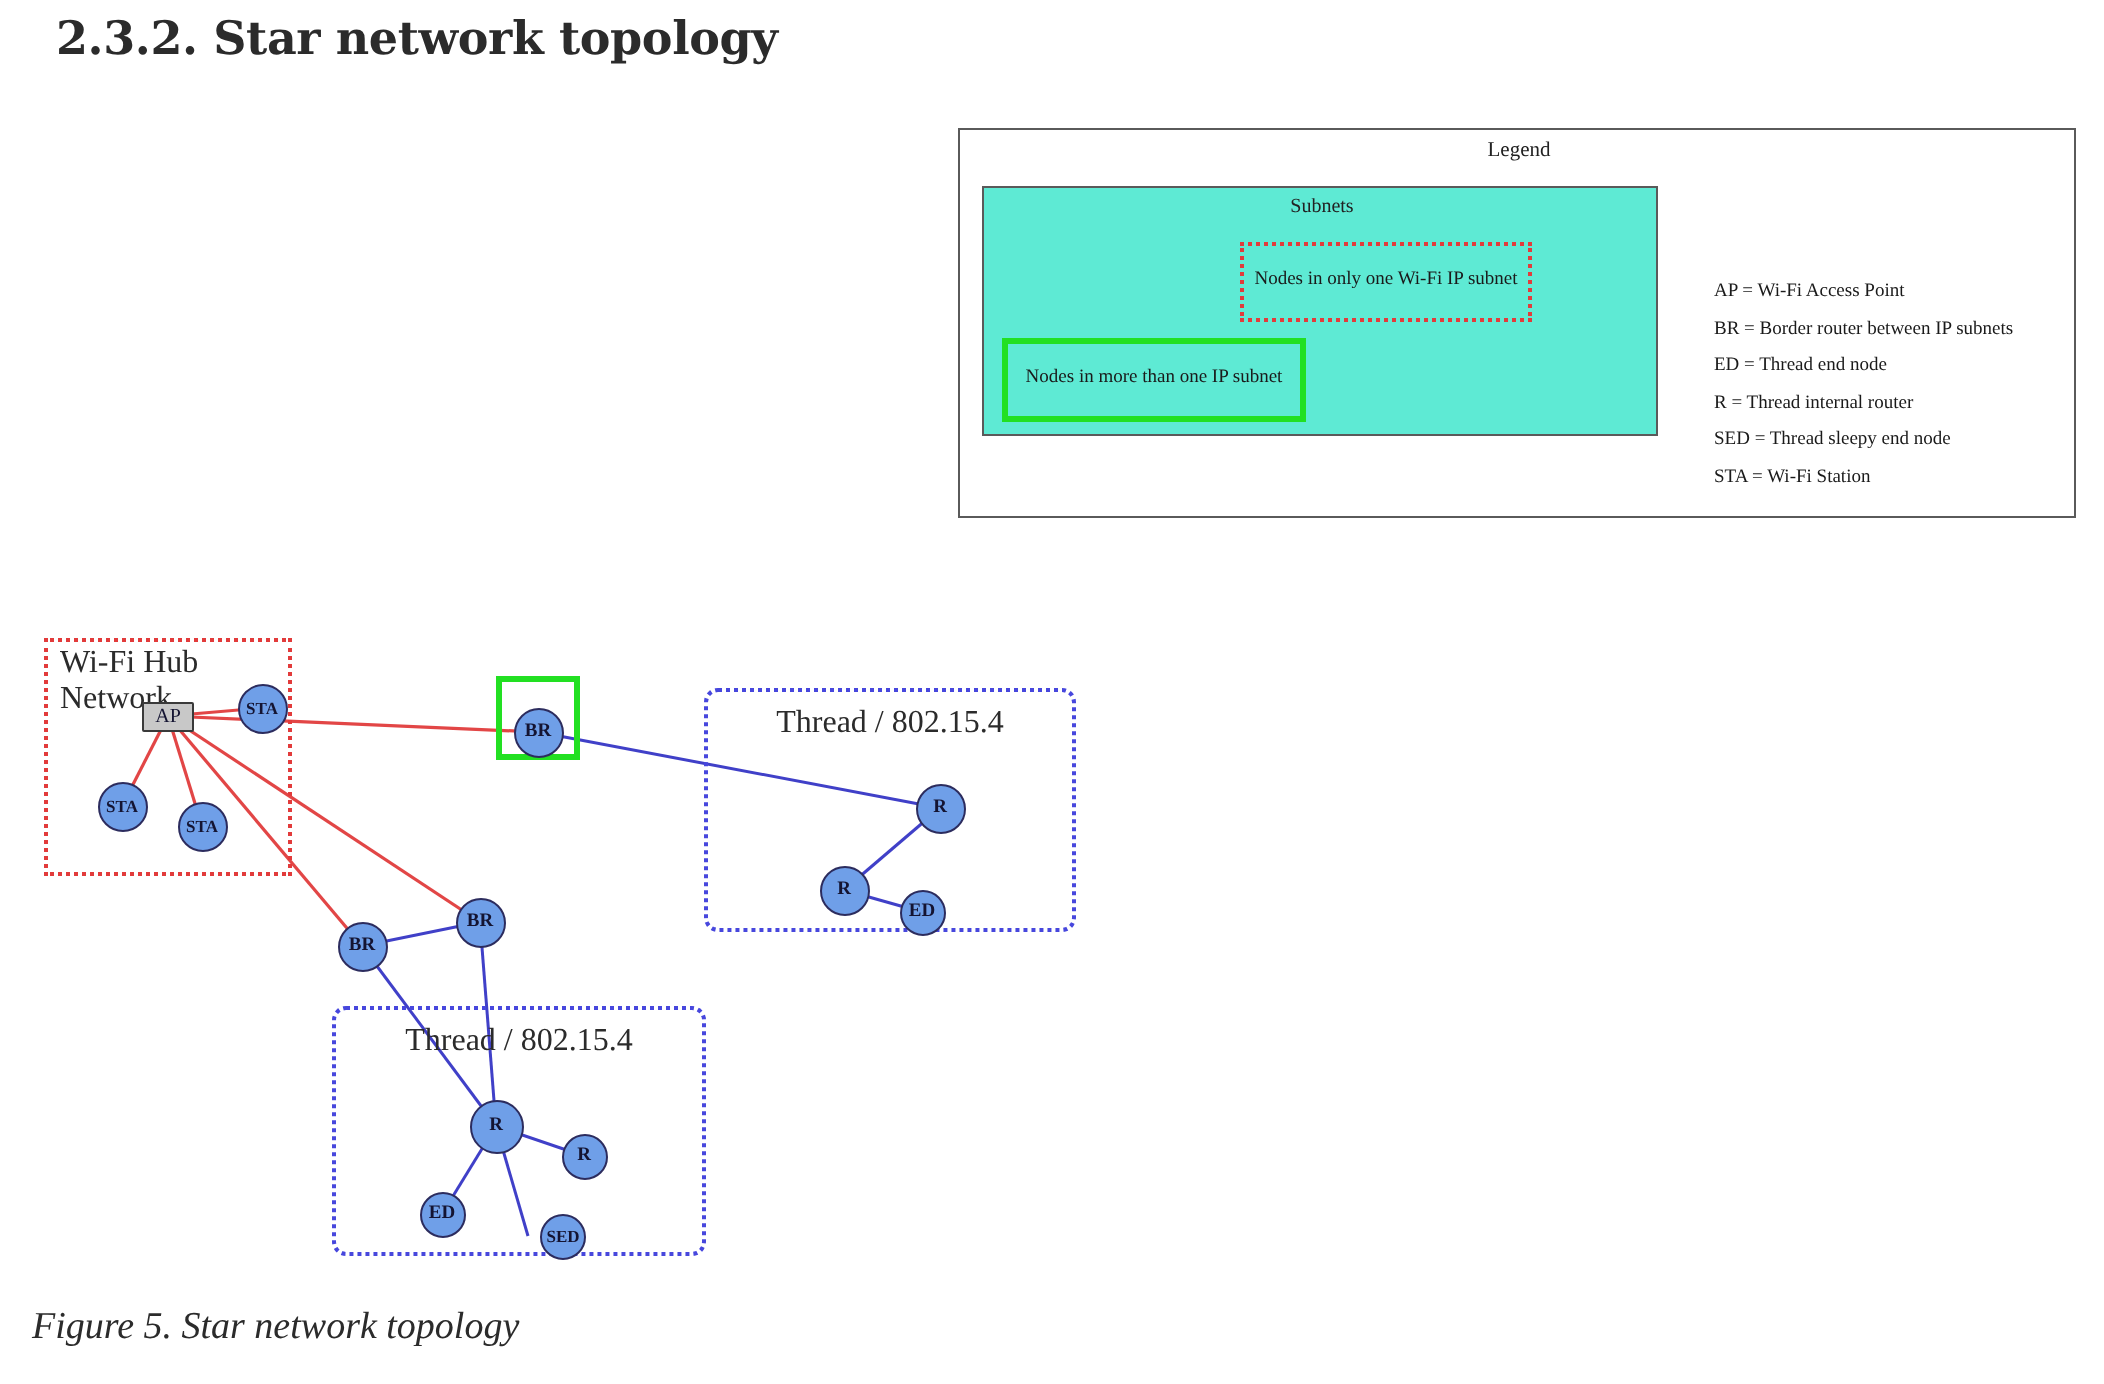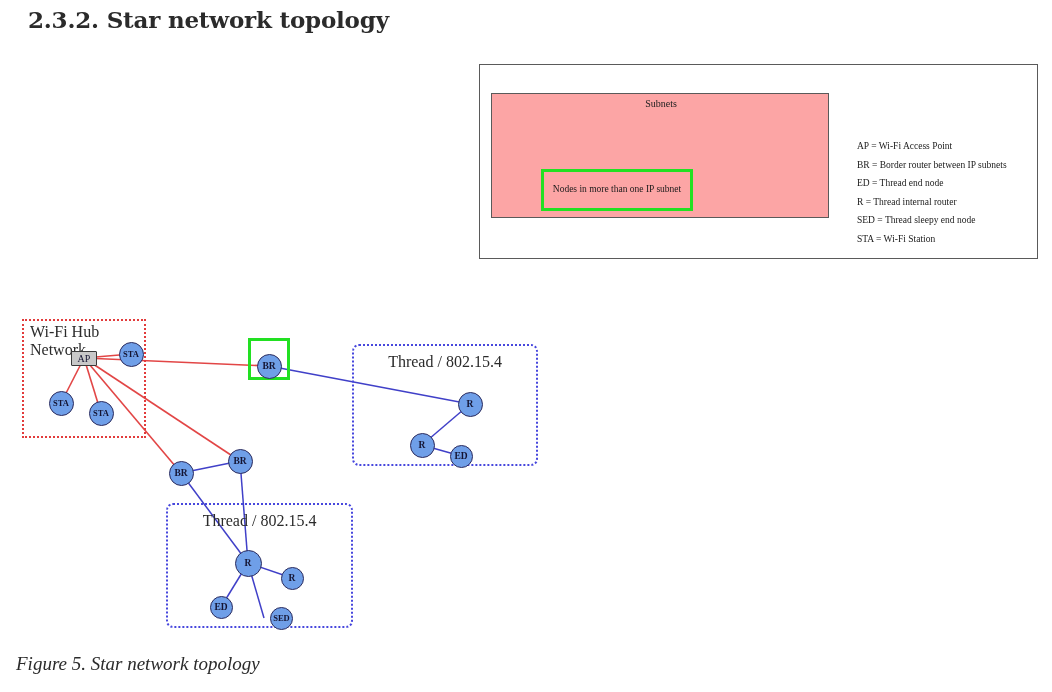--- a/index.html
+++ b/index.html
@@ -24,39 +24,38 @@
   #legend-box{
     position:absolute;left:479px;top:64px;width:559px;height:195px;
     border:1.5px solid #5a5a5a;background:#fff;box-sizing:border-box;
   }
   #legend-title{
     position:absolute;left:0;top:5px;width:559px;text-align:center;
     font-size:10.5px;color:#222;
   }
   #subnets-box{
     position:absolute;left:11px;top:28px;width:338px;height:125px;
-    border:1.5px solid #5a5a5a;background:#fca5a5;box-sizing:border-box;
+    border:1.5px solid #5a5a5a;background:#5eead4;box-sizing:border-box;
   }
   #subnets-title{
     position:absolute;left:0;top:4px;width:338px;text-align:center;
     font-size:10px;color:#222;
   }
   .legend-swatch{
     position:absolute;box-sizing:border-box;display:flex;
     align-items:center;justify-content:center;text-align:center;
     font-size:9.5px;color:#1a1a1a;line-height:1.2;
   }
   #swatch-wifi{
     left:128px;top:27px;width:146px;height:40px;
     border:2px dotted #e23b3b;
   }
   #swatch-multi{
     left:9px;top:75px;width:152px;height:42px;
     border:3px solid #22e022;
-    margin-left:40px;
   }
   #swatch-thread{
     left:170px;top:73px;width:160px;height:44px;
     border:2px dotted #4747dd;
   }
   #abbrev-list{
     position:absolute;left:377px;top:76px;width:180px;
   }
   .abbrev-row{font-size:9.5px;color:#1a1a1a;margin-bottom:8.5px;white-space:nowrap;}
 
@@ -107,24 +106,28 @@
     background:#c8c8c8;border:1.4px solid #3a3a3a;
     font-size:10px;border-radius:1px;
   }
 </style>
 </head>
 <body>
 
 <div id="page-title">2.3.2. Star network topology</div>
 
 <div id="legend-box">
+  <div id="legend-title">Legend</div>
 
   <div id="subnets-box">
     <div id="subnets-title">Subnets</div>
 
+    <div class="legend-swatch" id="swatch-wifi">
+      <span>Nodes in only one Wi-Fi IP subnet</span>
+    </div>
 
     <div class="legend-swatch" id="swatch-multi">
       <span>Nodes in more than one IP subnet</span>
     </div>
 
   </div>
 
   <div id="abbrev-list">
     <div class="abbrev-row">AP = Wi-Fi Access Point</div>
     <div class="abbrev-row">BR = Border router between IP subnets</div>

